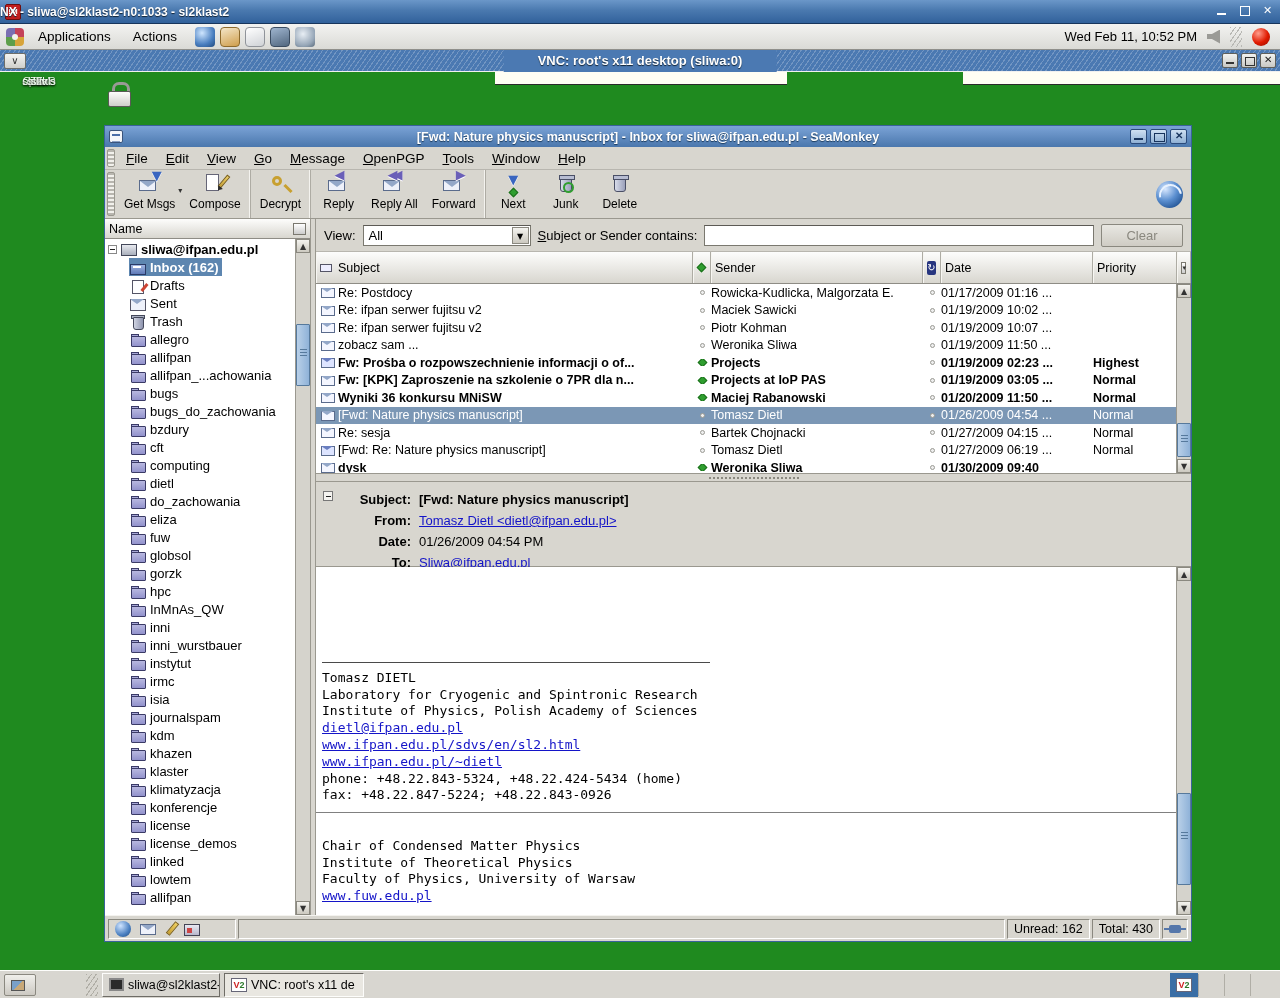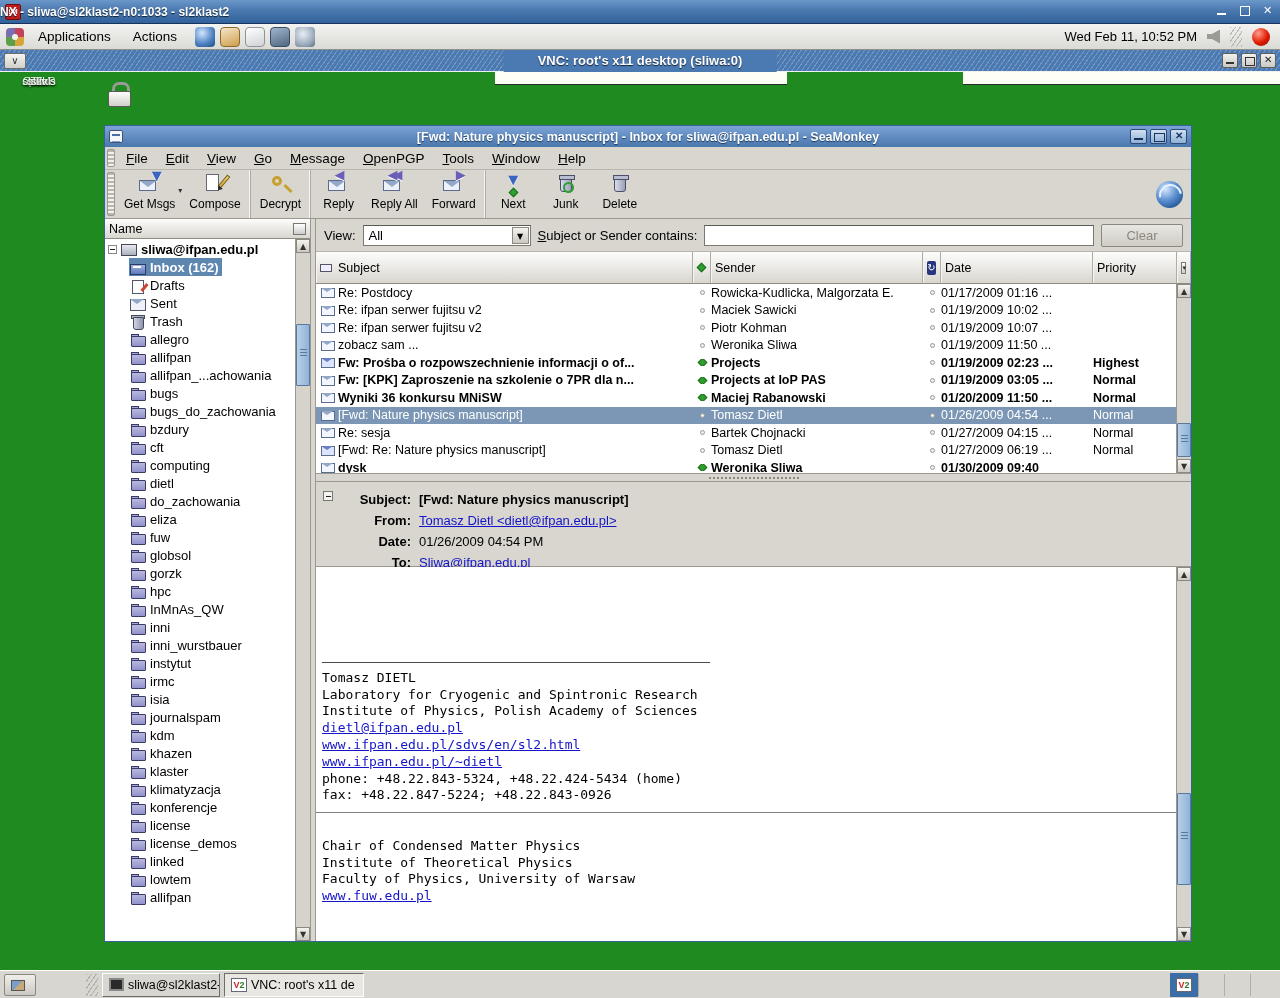--- a/index.html
+++ b/index.html
@@ -931,20 +931,34 @@
             <div class="vsb">
               <span class="sb-btn sb-up">▲</span>
               <span class="sb-thumb" style="top:226px;height:92px;"></span>
               <span class="sb-btn sb-down">▼</span>
             </div>
           </div>
 
         </div>
       </div>
 
+      <div class="sm-status">
+        <div class="st-box st-components">
+          <span class="cmp cmp-nav"></span>
+          <span class="cmp cmp-mail"></span>
+          <span class="cmp cmp-compose"></span>
+          <span class="cmp cmp-ab"></span>
+        </div>
+        <div class="st-box st-main"></div>
+        <div class="st-box">Unread: 162</div>
+        <div class="st-box">Total: 430</div>
+        <div class="st-box st-plug">
+            <span class="plug"></span>
+          </div>
+      </div>
 
     </div>
   </div>
 
   <div class="taskbar">
     <span class="tk-show"></span>
     <span class="tk-hatch"></span>
     <span class="tkbtn t-term tkb1">
         <span class="tk-term"></span>
 

